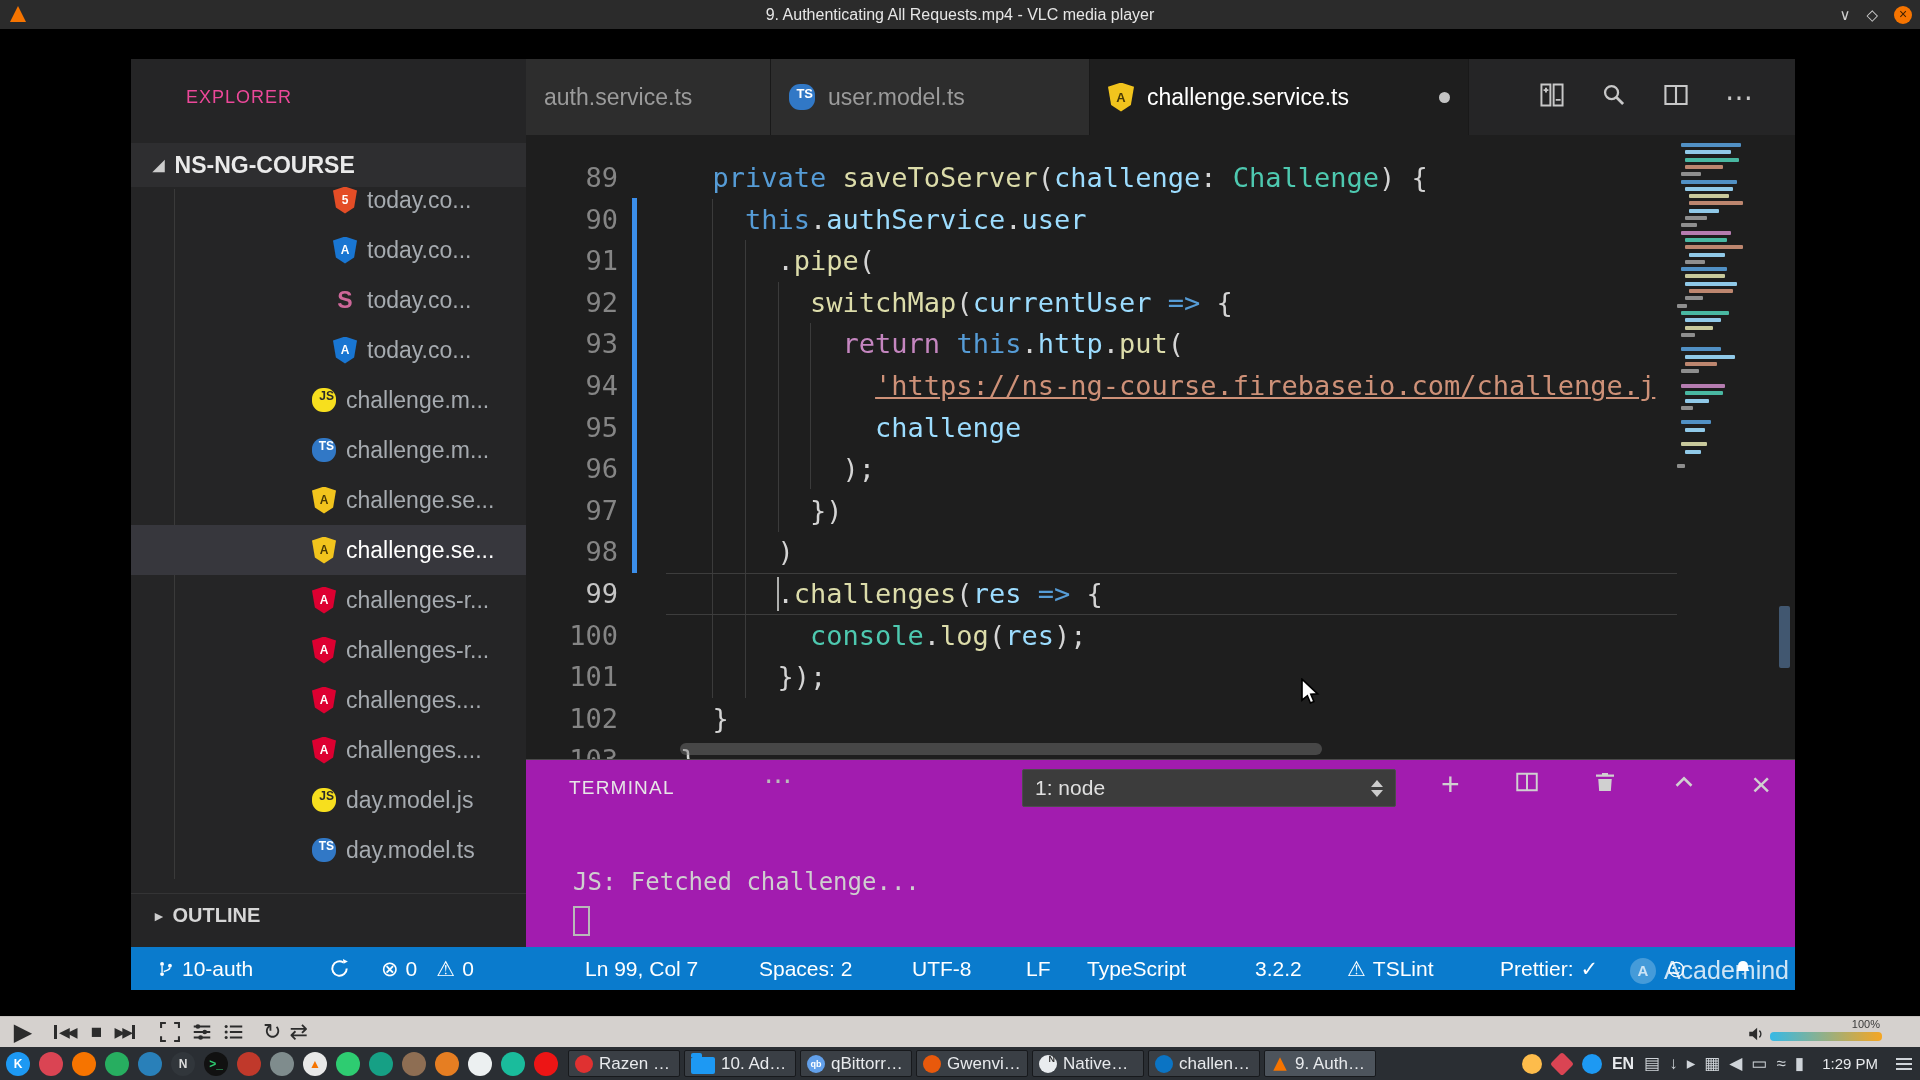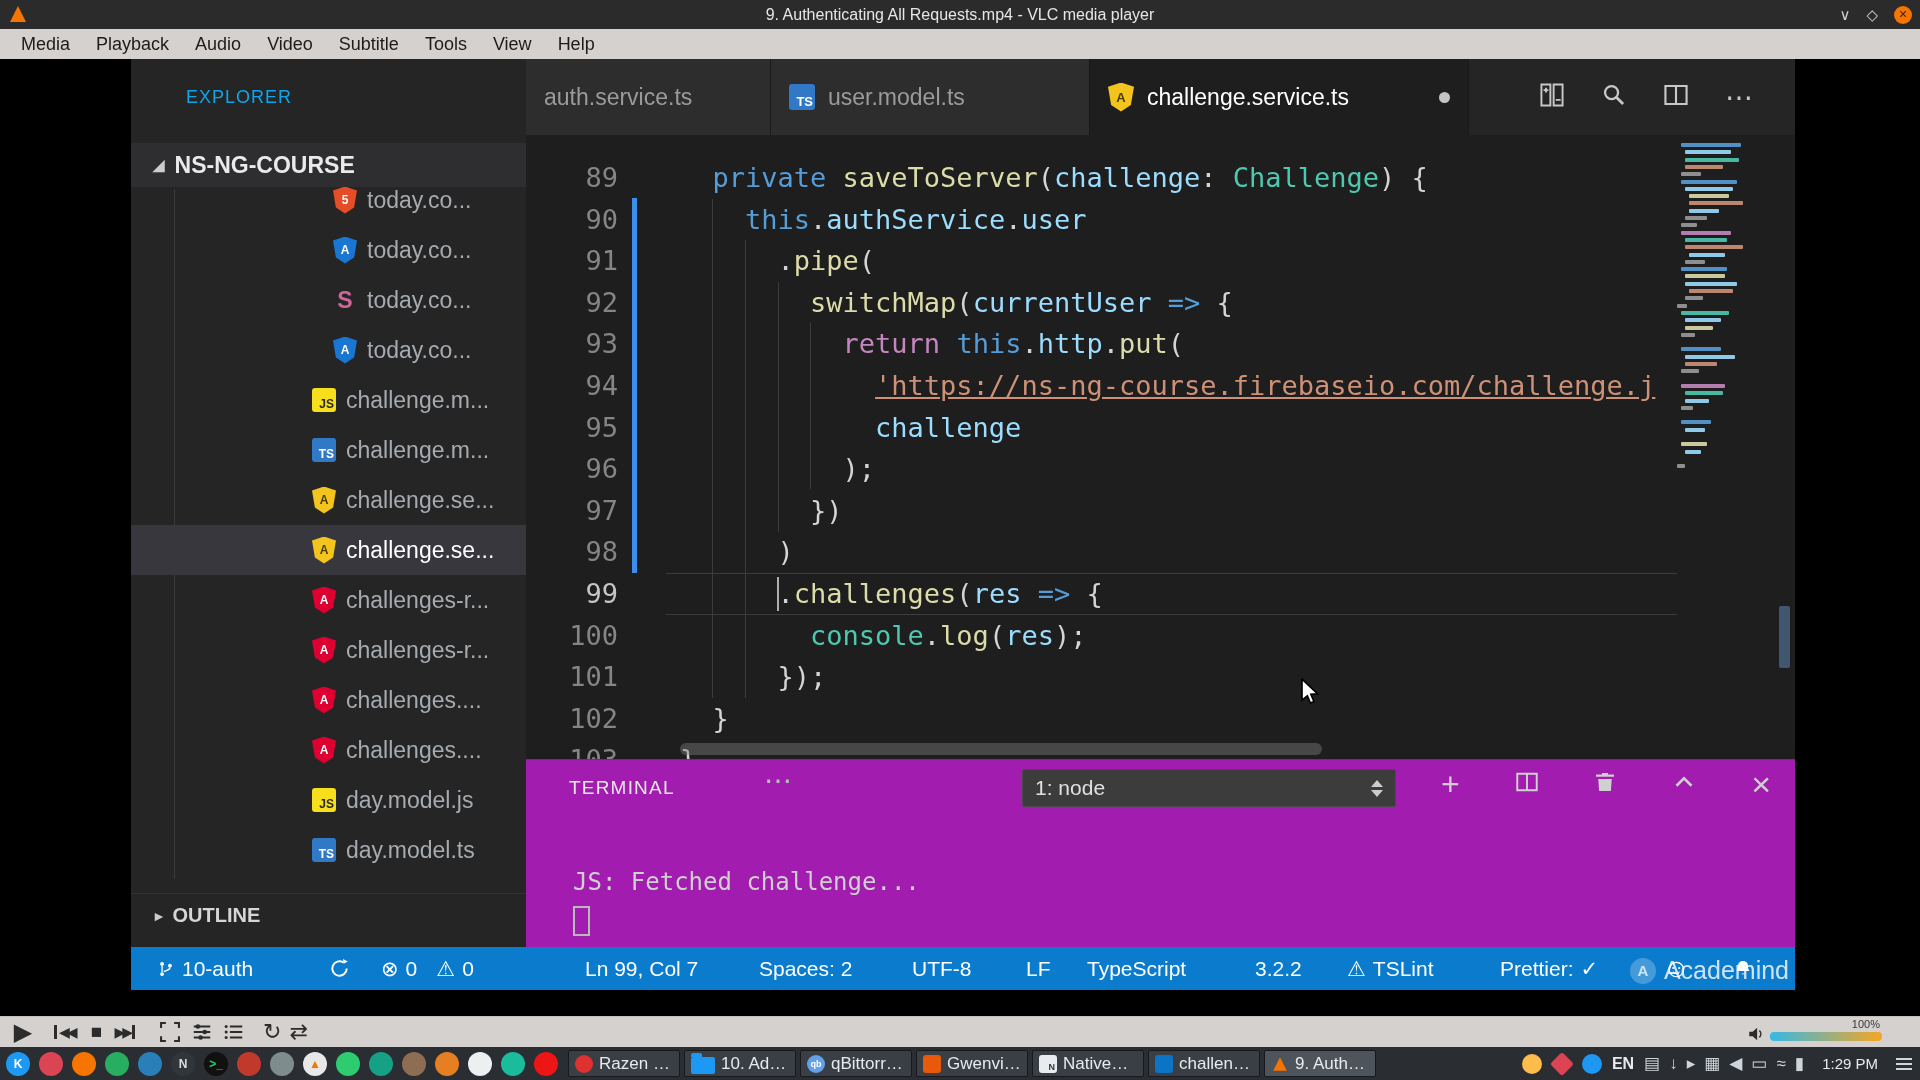--- a/index.html
+++ b/index.html
@@ -19,21 +19,21 @@
   .menu-item { padding:0 13px; font-size:18px; color:#1c1c1c; line-height:30px; }
 
   
   .video { position:absolute; top:59px; left:0; width:1920px; height:931px; background:#000; }
 
   
   .vscode { position:absolute; left:131px; top:0; width:1664px; height:931px; background:#1e1e1e; }
 
   
   .vs-top { position:absolute; top:0; left:0; width:1664px; height:76px; background:#252526; display:flex; }
-  .explorer-head { width:395px; display:flex; align-items:center; padding-left:55px; color:#0ea5e9; font-size:18px; letter-spacing:1px; flex:none; }
+  .explorer-head { width:395px; display:flex; align-items:center; padding-left:55px; color:#ec4899; font-size:18px; letter-spacing:1px; flex:none; }
   .tabs { display:flex; height:76px; flex:none; }
   .tab { display:flex; align-items:center; gap:13px; padding:0 18px; background:#2d2d2d; color:#9b9b9b; font-size:23px; border-right:1px solid #191919; overflow:hidden; white-space:nowrap; }
   .tab.active { background:#1e1e1e; color:#ffffff; }
   .dirty-dot { width:11px; height:11px; border-radius:50%; background:#c4c4c4; margin-left:auto; flex:none; }
   .tab-actions { margin-left:auto; display:flex; align-items:center; gap:36px; padding-right:42px; color:#c8c8c8; }
   .ellipsis-glyph { font-size:28px; color:#c8c8c8; }
 
   
   .vs-main { position:absolute; top:76px; left:0; width:1664px; height:812px; display:flex; }
 
@@ -44,21 +44,21 @@
   .tree-guide { position:absolute; left:43px; top:54px; width:1px; height:690px; background:#3a3a3a; }
   .file-row { position:absolute; left:0; width:395px; height:50px; display:flex; align-items:center; }
   .file-row.selected { background:#37373d; }
   .file-label { font-size:23px; color:#a6abb0; }
   .file-row.selected .file-label { color:#ffffff; }
   .outline-row { position:absolute; top:758px; left:0; width:395px; height:44px; display:flex; align-items:center; color:#d6d6d6; font-weight:bold; font-size:20px; border-top:1px solid rgba(255,255,255,0.07); }
   .outline-row .twist { margin:0 10px 0 24px; font-size:15px; color:#cccccc; }
 
   
   .ic-shield { display:inline-flex; align-items:center; justify-content:center; clip-path:polygon(50% 0,100% 15%,88% 78%,50% 100%,12% 78%,0 15%); font-weight:bold; flex:none; }
-  .ic-square { display:inline-flex; align-items:flex-end; justify-content:flex-end; border-radius:3px; font-weight:bold; padding:1px 2px; flex:none; }
+  .ic-square { display:inline-flex; align-items:flex-end; justify-content:flex-end; border-radius:11px; font-weight:bold; padding:9px 2px; flex:none; }
   .ic-circle { display:inline-flex; align-items:center; justify-content:center; border-radius:50%; font-weight:bold; flex:none; }
   .ic-text { display:inline-flex; align-items:center; justify-content:center; font-weight:bold; background:transparent; flex:none; }
   .ic-folder { position:relative; width:24px; height:17px; border-radius:2px; margin-top:4px; flex:none; }
   .ic-folder::before { content:""; position:absolute; top:-4px; left:0; width:11px; height:4px; border-radius:2px 2px 0 0; background:inherit; }
   .ic-cone { width:0; height:0; border-left:9px solid transparent; border-right:9px solid transparent; border-bottom:18px solid #f67400; flex:none; }
 
   
   .editor-col { position:relative; width:1269px; height:812px; }
   .editor { position:absolute; top:0; left:0; width:1269px; height:624px; background:#1e1e1e; overflow:hidden; font-family:"DejaVu Sans Mono", monospace; }
   .gutter-num { position:absolute; left:0; width:92px; text-align:right; color:#858585; font-size:27px; line-height:41.6px; height:41.6px; }
@@ -144,30 +144,20 @@
   <div class="titlebar">
     <div class="cone"></div>
     <div class="title">9. Authenticating All Requests.mp4 - VLC media player</div>
     <div class="win-controls">
       <span class="win-btn">∨</span>
       <span class="win-btn">◇</span>
       <span class="win-close">×</span>
     </div>
   </div>
 
-  <div class="menubar">
-      <div class="menu-item">Media</div>
-      <div class="menu-item">Playback</div>
-      <div class="menu-item">Audio</div>
-      <div class="menu-item">Video</div>
-      <div class="menu-item">Subtitle</div>
-      <div class="menu-item">Tools</div>
-      <div class="menu-item">View</div>
-      <div class="menu-item">Help</div>
-    </div>
 
   <div class="video">
     <div class="vscode">
 
       <div class="vs-top">
         <div class="explorer-head">EXPLORER</div>
         <div class="tabs">
             <div class="tab" style="width: 245px;">
               <span>auth.service.ts</span>
             </div>

